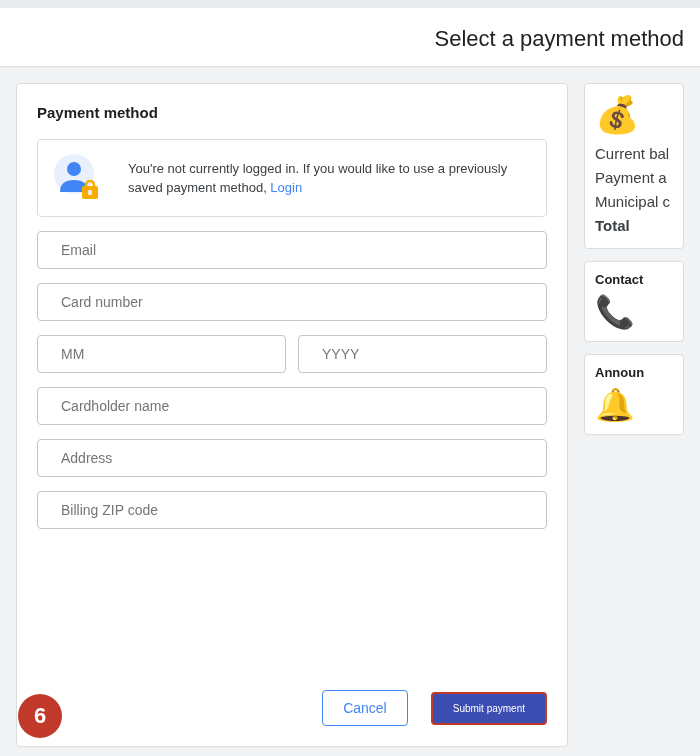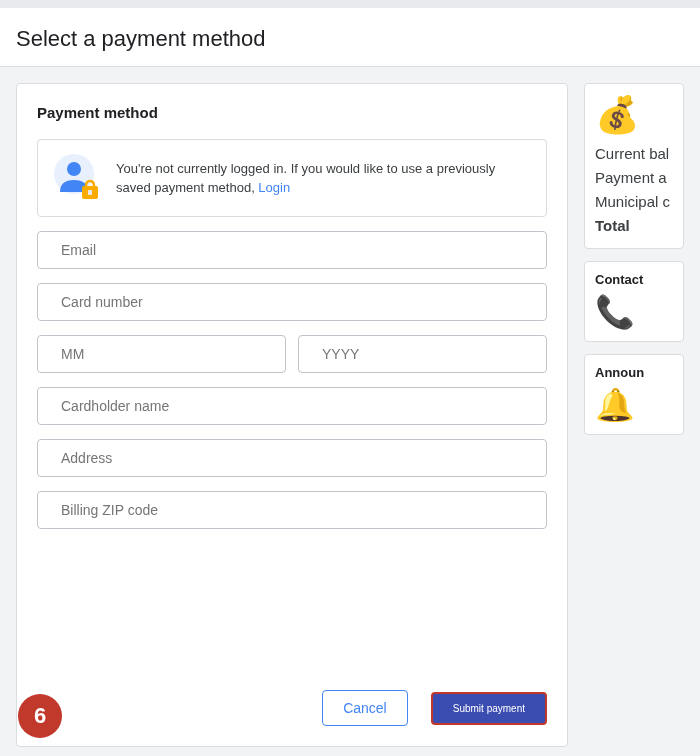--- a/index.html
+++ b/index.html
@@ -18,20 +18,21 @@
       width: 100%;
     }
 
     .page-title {
       padding: 18px 16px 14px 16px;
       font-size: 22px;
       color: #202124;
       font-weight: 400;
       background: #fff;
       border-bottom: 1px solid #dadce0;
+      text-align: right;
     }
 
     .main-layout {
       display: flex;
       flex-direction: row;
       padding: 16px;
       gap: 16px;
       height: calc(756px - 60px);
     }
 
@@ -50,21 +51,21 @@
     .panel-title {
       font-size: 15px;
       font-weight: 700;
       color: #202124;
       margin-bottom: 4px;
     }
 
     .login-notice {
       display: flex;
       align-items: center;
-      gap: 12px;
+      gap: 24px;
       background: #fff;
       border: 1px solid #dadce0;
       border-radius: 4px;
       padding: 12px 14px;
     }
 
     .login-notice-icon {
       width: 52px;
       height: 52px;
       flex-shrink: 0;

